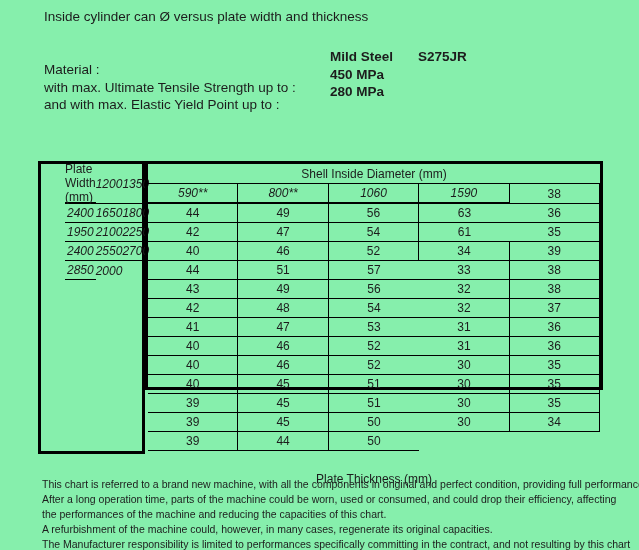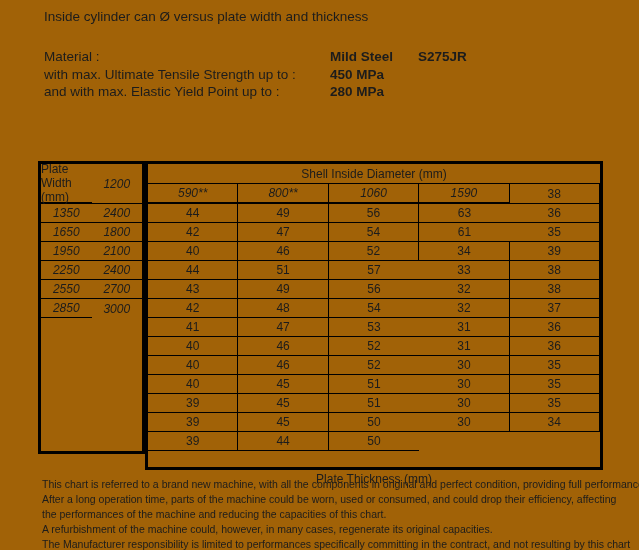--- a/index.html
+++ b/index.html
@@ -2,58 +2,59 @@
 <html><head>
 <meta charset="utf-8">
 <style>
   html, body { margin: 0; padding: 0; }
   body {
     width: 639px; height: 550px; overflow: hidden;
     background: #ffffff;
     font-family: "Liberation Sans", sans-serif;
     color: #1c1c1c;
   }
-  .page { position: relative; width: 639px; height: 550px; background: #a16207; }
+  .page { position: relative; width: 639px; height: 550px; background: #86efac; }
 
   .title {
     position: absolute; left: 44px; top: 9px;
     font-size: 13.5px; white-space: nowrap;
   }
 
   .material { position: absolute; left: 44px; top: 49px; font-size: 13.5px; }
   .mat-row { position: relative; height: 17.5px; white-space: nowrap; }
-  .mat-label { display: inline-block; }
+  .mat-label { display: inline-block; margin-top: 13px; }
   .mat-value { position: absolute; left: 286px; font-weight: bold; }
   .mat-extra { position: absolute; left: 374px; font-weight: bold; }
 
   
   .tableA {
     position: absolute; left: 38px; top: 161px;
     width: 107px; height: 293px;
     border: 3px solid #000; box-sizing: border-box;
     display: grid;
-    grid-template-columns: 1fr 1fr;
+    grid-template-columns: 1fr 1fr 1fr;
     grid-template-rows: 40px repeat(13, 19px);
     font-size: 12px;
+    padding-left: 24px;
   }
   .corner {
     display: flex; align-items: center; justify-content: center;
     border-bottom: 2px solid #000; box-sizing: border-box;
   }
   .row-label {
     display: flex; align-items: center; justify-content: center;
     font-style: italic;
     border-bottom: 1px solid #000; box-sizing: border-box;
   }
   .row-label.last { border-bottom: none; }
 
   
   .tableB {
     position: absolute; left: 145px; top: 161px;
-    width: 458px; height: 309px;
+    width: 458px; height: 229px;
     border: 3px solid #000; box-sizing: border-box;
     display: grid;
     grid-template-columns: repeat(5, 1fr);
     grid-template-rows: 20px 20px repeat(13, 19px) 16px;
     font-size: 12px;
   }
   .span-head {
     grid-column: 1 / -1;
     display: flex; align-items: center; justify-content: center;
     border-bottom: 1px solid #000; box-sizing: border-box;
@@ -114,21 +115,21 @@
       <div class="row-label">2400</div>
       <div class="row-label">1650</div>
       <div class="row-label">1800</div>
       <div class="row-label">1950</div>
       <div class="row-label">2100</div>
       <div class="row-label">2250</div>
       <div class="row-label">2400</div>
       <div class="row-label">2550</div>
       <div class="row-label">2700</div>
       <div class="row-label">2850</div>
-      <div class="row-label last">3000</div>
+      <div class="row-label last">2000</div>
     </div>
 
   <div class="tableB">
     <div class="span-head">Shell Inside Diameter (mm)</div>
 
     <div class="col-head">590**</div>
       <div class="col-head">800**</div>
       <div class="col-head">1060</div>
       <div class="col-head">1590</div>
       <div class="dcell">38</div>

